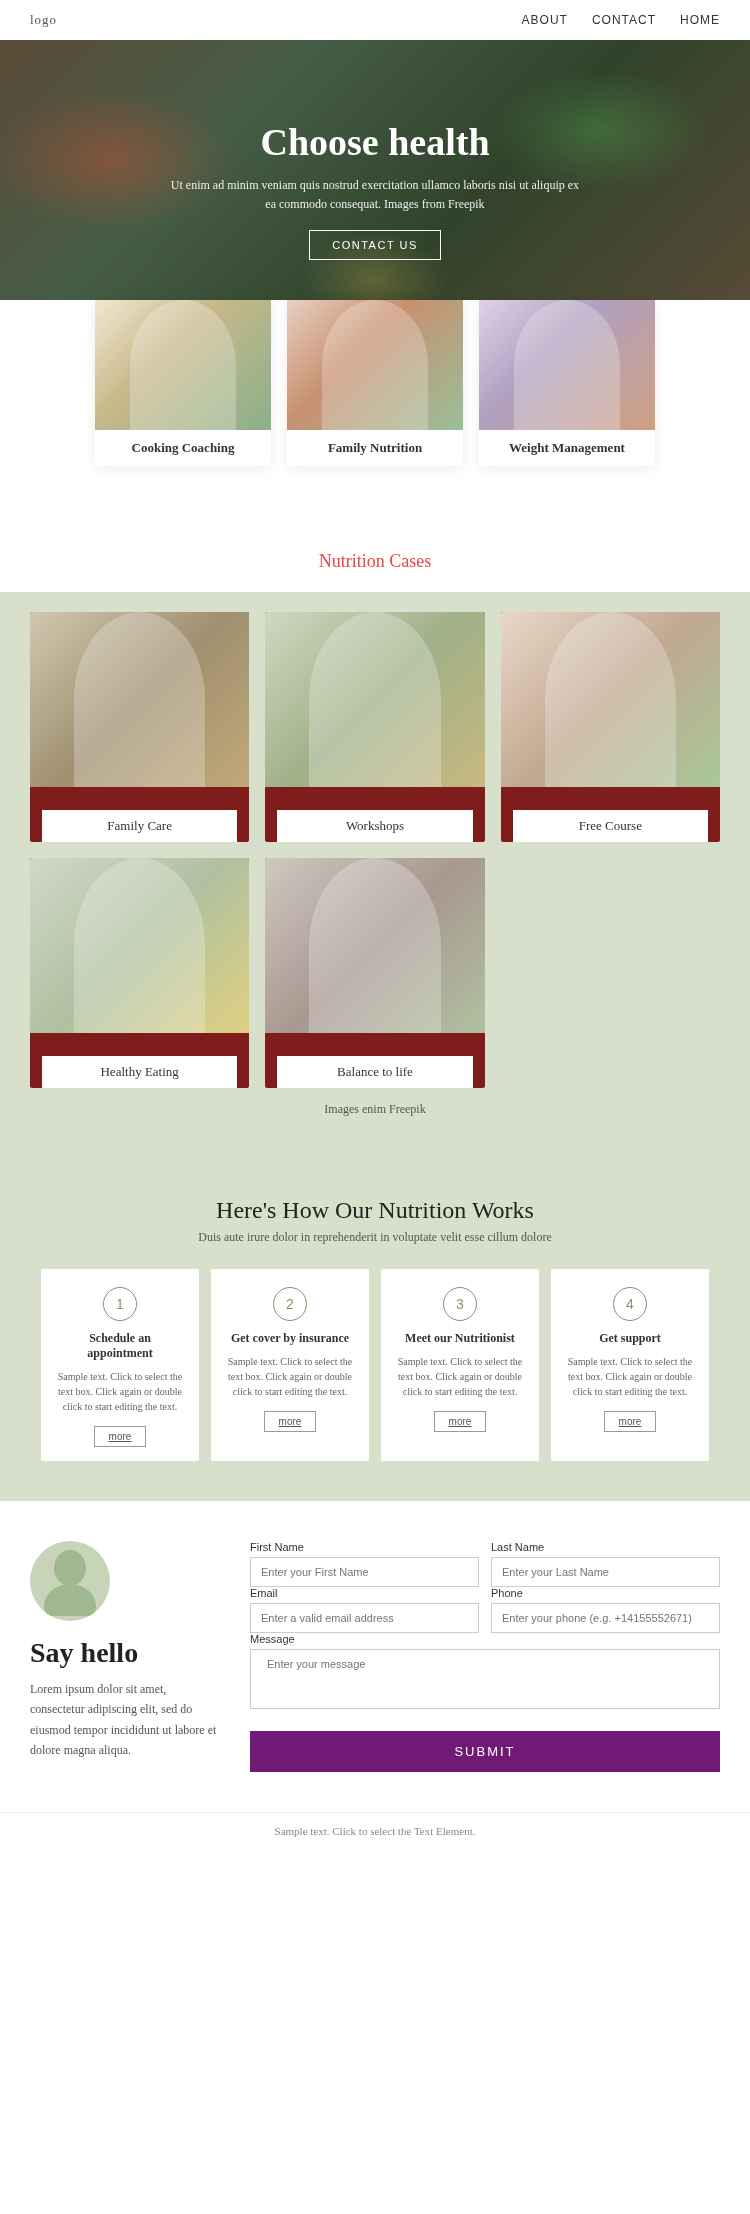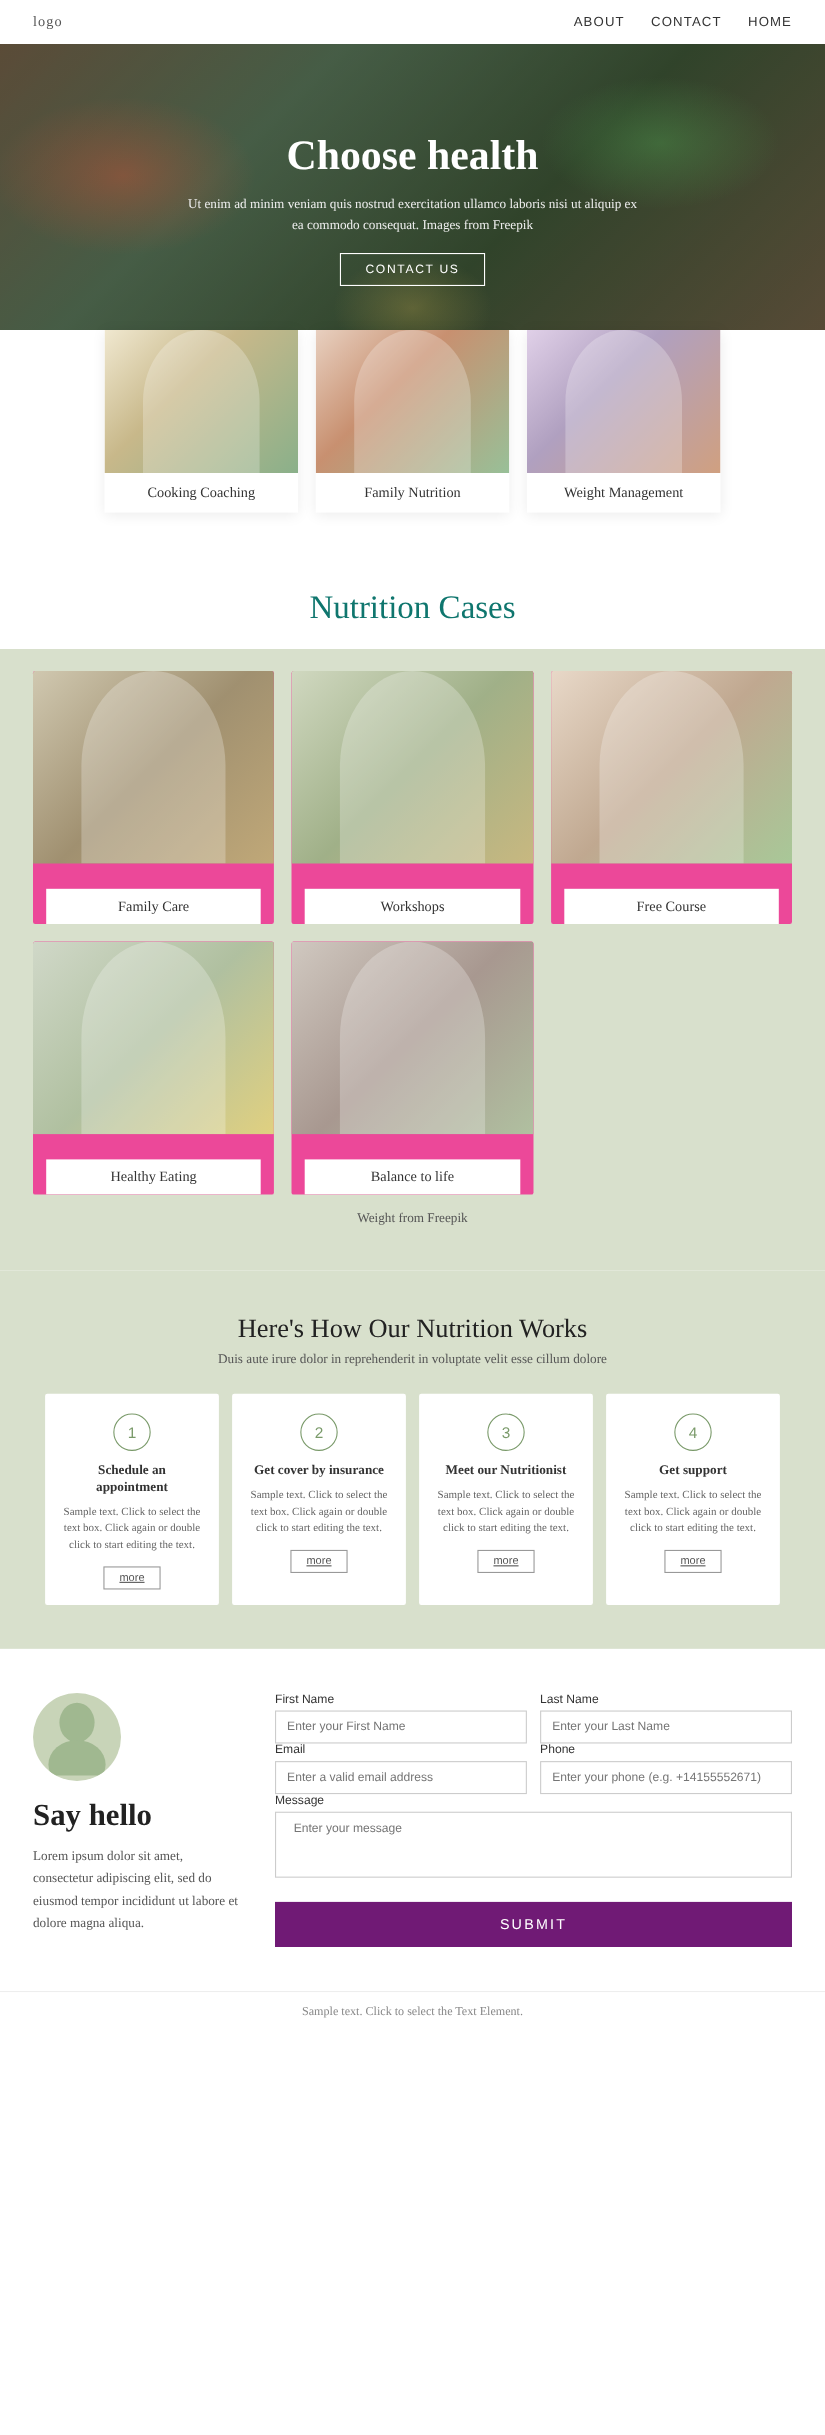--- a/index.html
+++ b/index.html
@@ -41,34 +41,35 @@
 
     
     .cards-row {
       display: flex; gap: 0; justify-content: center;
       padding: 0 20px 40px; background: #fff; margin-top: -40px; position: relative; z-index: 2;
     }
     .card {
       width: 176px; background: #fff; margin: 0 8px;
       box-shadow: 0 2px 12px rgba(0,0,0,0.08);
       overflow: hidden;
+      font-weight: bold;
     }
     .card-img {
       width: 100%; height: 130px; overflow: hidden; position: relative;
     }
     .card-label { padding: 10px 12px; font-size: 13px; color: #333; text-align: center; }
 
     
     .section-title-area { text-align: center; padding: 30px 20px 20px; }
-    .section-title-area h2 { font-size: 30px; color: #0f766e; font-weight: normal; }
+    .section-title-area h2 { font-size: 18px; color: #ef4444; font-weight: normal; margin-top: 15px; }
 
     .cases-bg { background: #d8e0cc; padding: 20px 30px 40px; }
     .cases-grid { display: grid; grid-template-columns: 1fr 1fr 1fr; gap: 16px; max-width: 690px; margin: 0 auto; }
     .case-card {
-      background: #ec4899; border-radius: 2px; overflow: hidden;
+      background: #7f1d1d; border-radius: 2px; overflow: hidden;
       position: relative; height: 230px;
     }
     .case-img { width: 100%; height: 175px; position: relative; overflow: hidden; }
     .case-label-box {
       position: absolute; bottom: 0; left: 12px; right: 12px;
       background: #fff; padding: 8px 10px; text-align: center;
       font-size: 13px; color: #333;
     }
     .freepik-link { text-align: center; padding: 14px 0 0; font-size: 12px; color: #555; }
     .freepik-link a { color: #555; }
@@ -221,21 +222,21 @@
 
     <div class="case-card">
       <div class="case-img img-balance-life">
         <div class="person-shape"></div>
       </div>
       <div class="case-label-box">Balance to life</div>
     </div>
 
   </div>
   <div class="freepik-link">
-    <span>Weight from </span><a>Freepik</a>
+    <span>Images enim </span><a>Freepik</a>
   </div>
 </div>
 
 <div class="how-section">
   <div class="how-title">
     <h2>Here's How Our Nutrition Works</h2>
   </div>
   <p class="how-subtitle">Duis aute irure dolor in reprehenderit in voluptate velit esse cillum dolore</p>
   <div class="how-cards">
 

